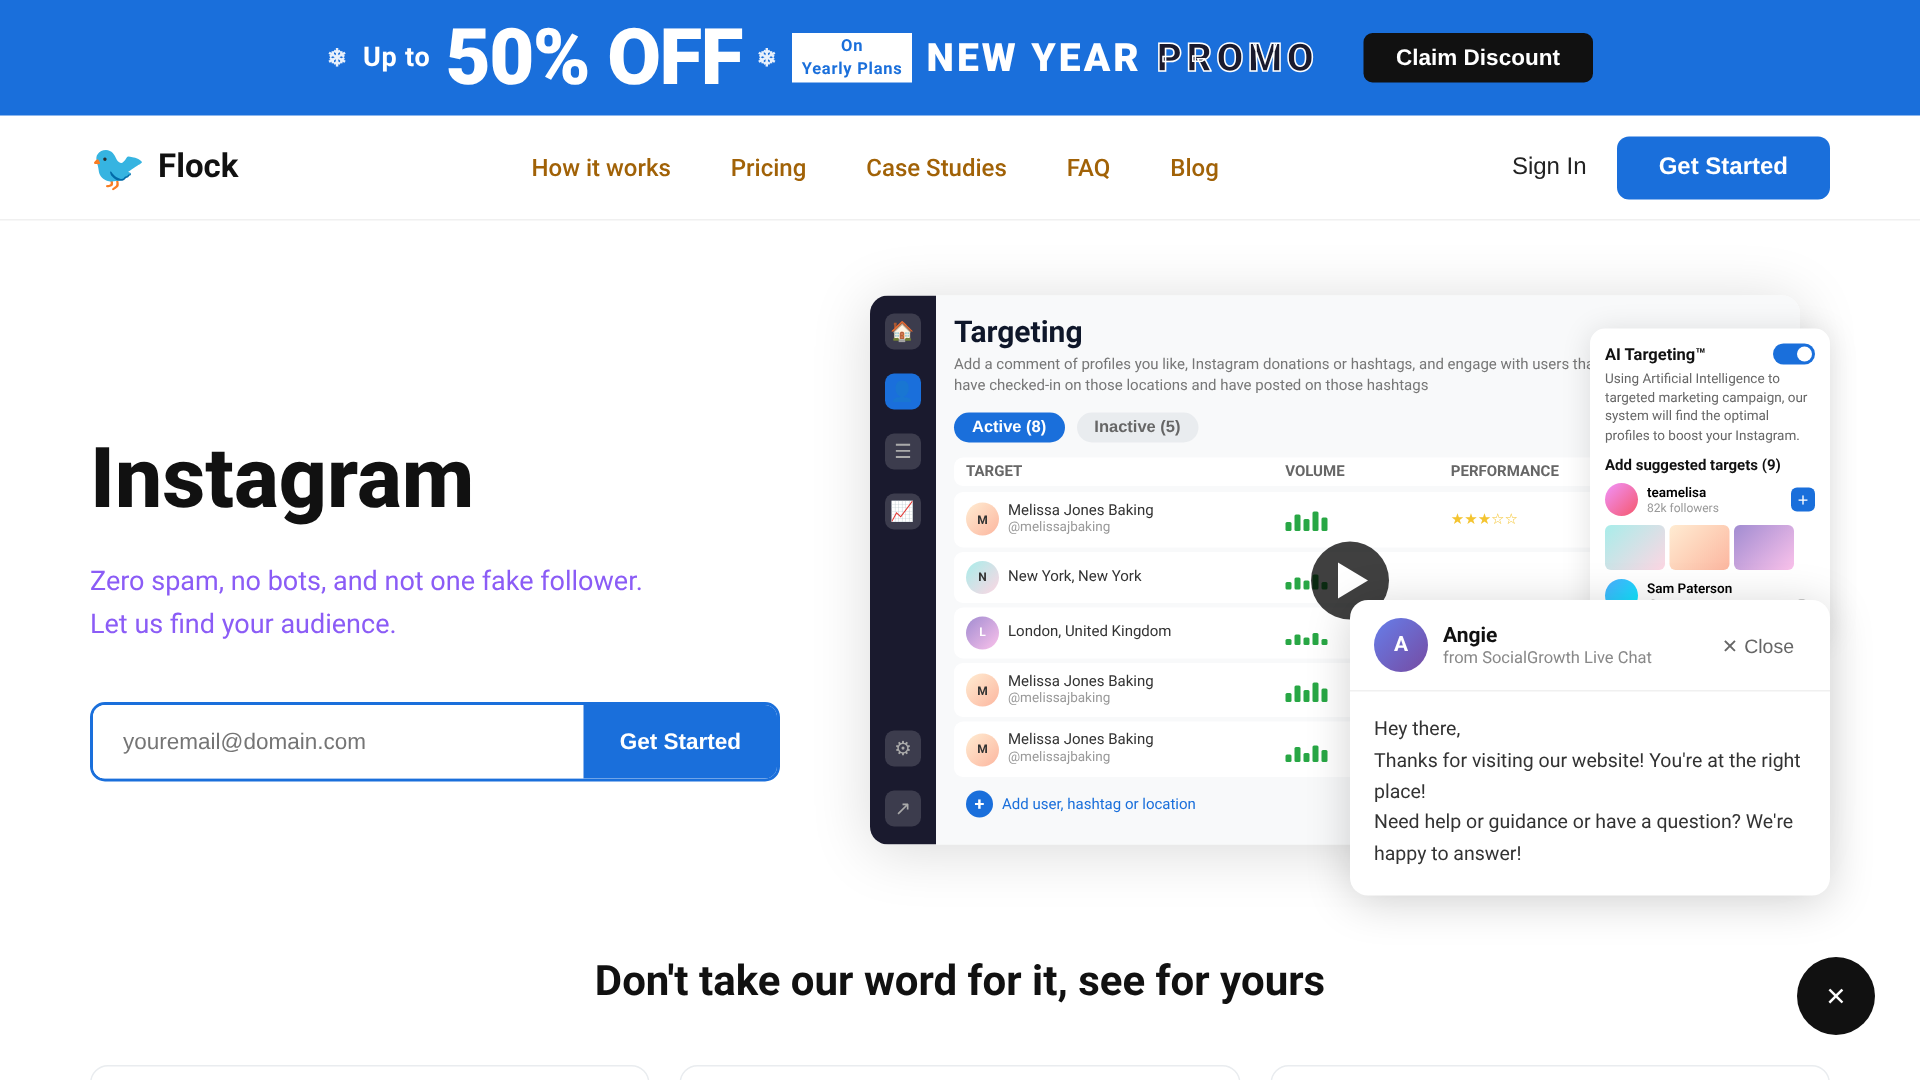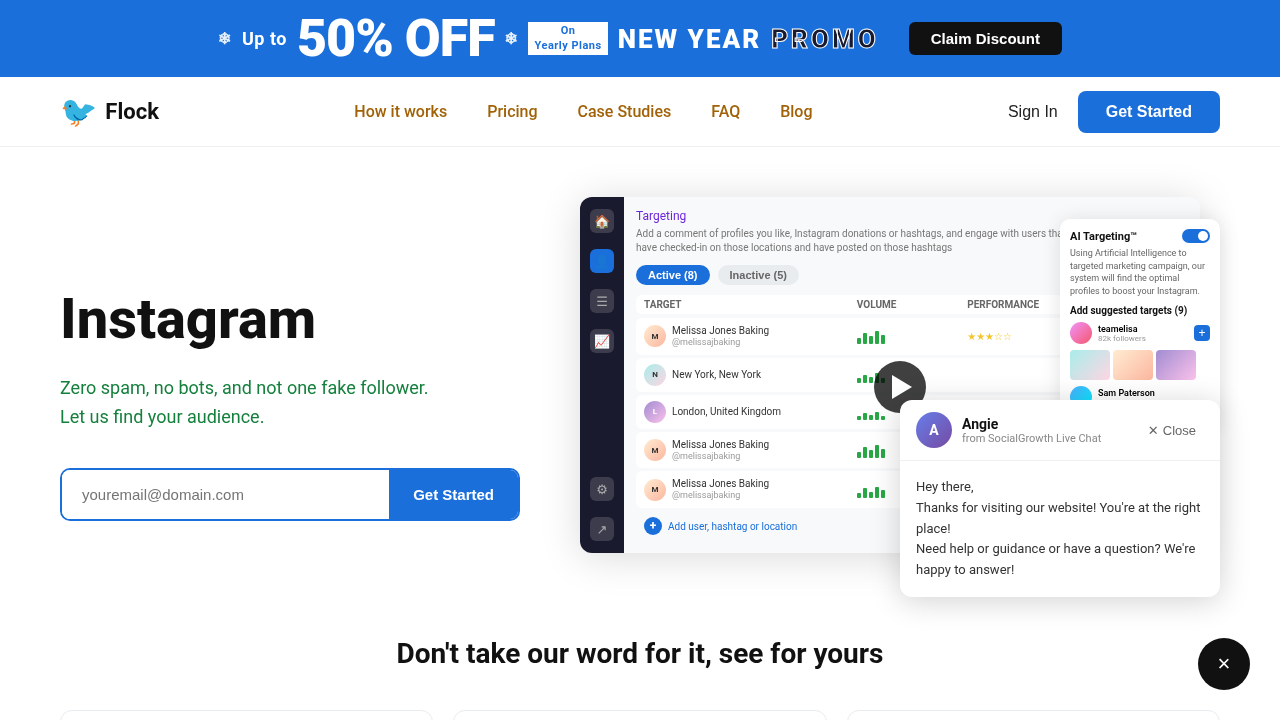--- a/index.html
+++ b/index.html
@@ -138,21 +138,21 @@
     }
     .hero-title {
       font-size: 56px;
       font-weight: 800;
       color: #111;
       line-height: 1.1;
       margin-bottom: 24px;
     }
     .hero-subtitle {
       font-size: 18px;
-      color: #15803d;
+      color: #8b5cf6;
       line-height: 1.6;
       margin-bottom: 36px;
     }
     .email-form {
       display: flex;
       border: 2px solid #1a6fdb;
       border-radius: 10px;
       overflow: hidden;
       max-width: 460px;
     }
@@ -218,23 +218,23 @@
     .sidebar-icon.active {
       background: #1a6fdb;
       color: #fff;
     }
     .mockup-content {
       flex: 1;
       padding: 12px;
       background: #f8f9fa;
     }
     .targeting-header {
-      font-size: 12px;
-      font-weight: 400;
-      color: #6d28d9;
+      font-size: 20px;
+      font-weight: 700;
+      color: #0f172a;
       margin-bottom: 4px;
     }
     .targeting-desc {
       font-size: 10px;
       color: #777;
       margin-bottom: 10px;
       line-height: 1.4;
     }
     .tabs-row {
       display: flex;

